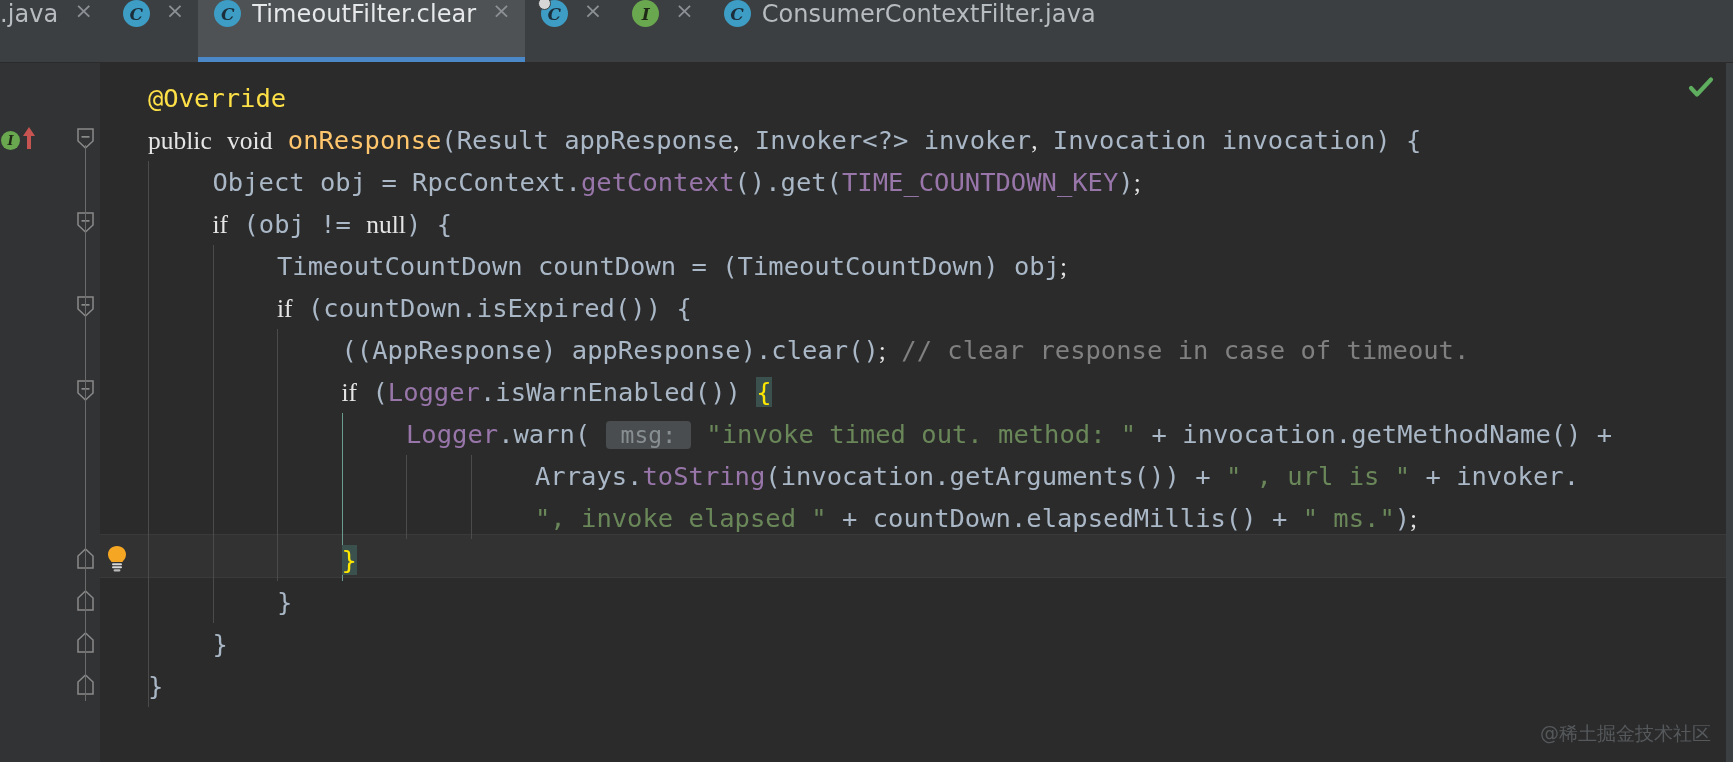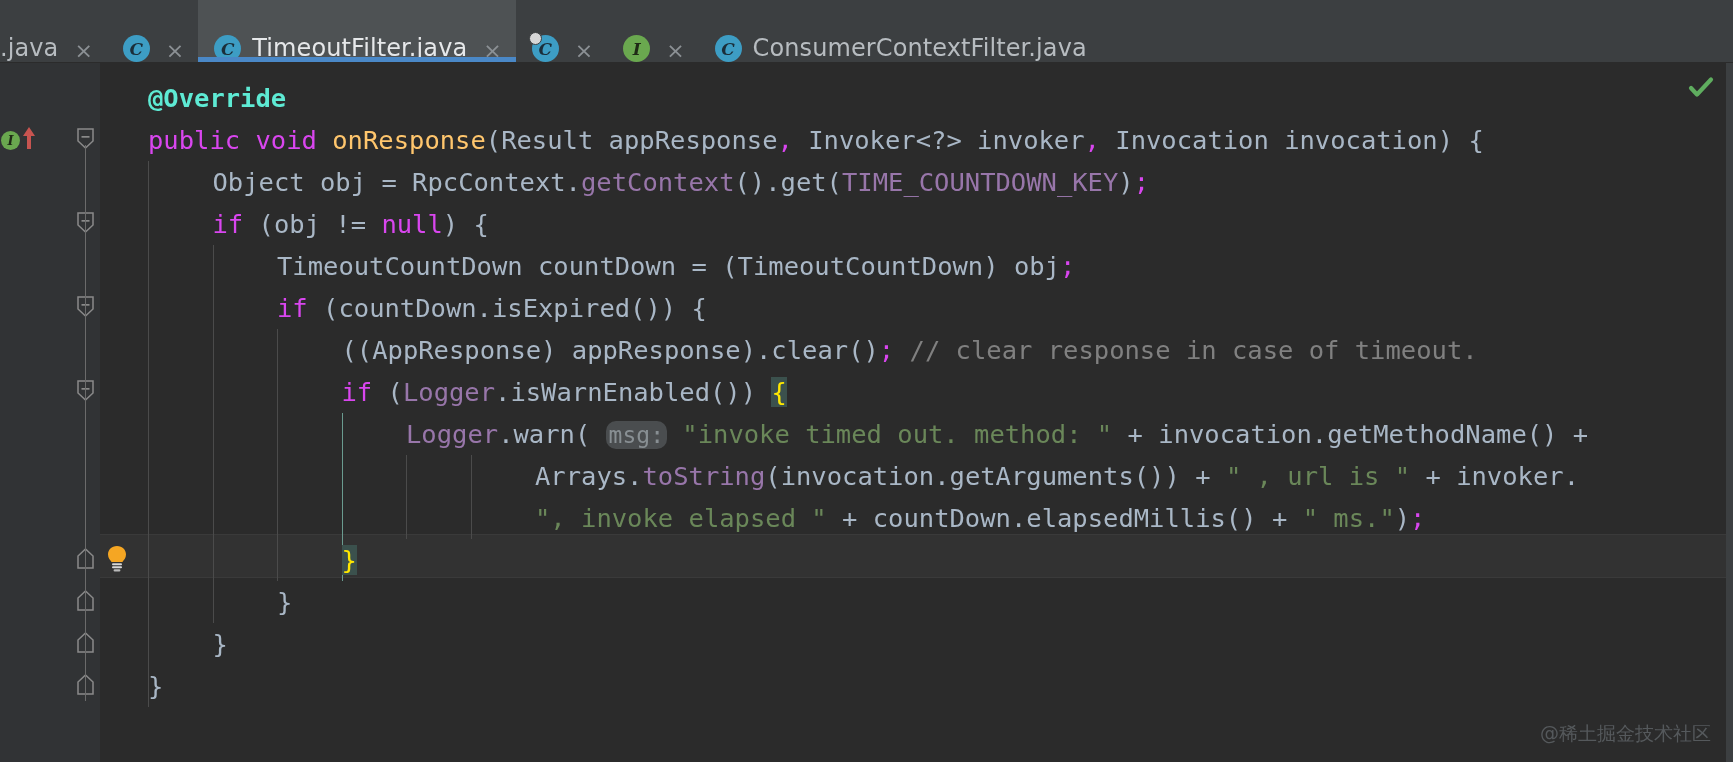--- a/index.html
+++ b/index.html
@@ -19,21 +19,21 @@
     position: relative;
     height: 62px;
     background: #3c3f41;
     display: flex;
     align-items: stretch;
     overflow: hidden;
     border-bottom: 1px solid #2b2b2b;
   }
   .tab {
     display: flex;
-    align-items: flex-end;
+    align-items: flex-start;
     gap: 11px;
     padding: 0 14px 0 16px;
     position: relative;
     font-family: "DejaVu Sans", sans-serif;
     font-size: 24px;
     color: #b7bcc0;
     white-space: nowrap;
     flex: 0 0 auto;
   }
   .tab.clipped-left { padding-left: 0; }
@@ -127,36 +127,36 @@
     color: #a9b7c6;
   }
   .line {
     position: absolute;
     left: 148px;
     height: 42px;
     white-space: pre;
   }
 
   
-  .kw   { color: #d946ef; }
-  .anno { color: #5eead4; font-weight: bold; }
+  .kw   { color: #e5e5e5; font-family: Liberation Serif, serif; }
+  .anno { color: #fde047; }
   .mth  { color: #ffc66d; }
   .id   { color: #a9b7c6; }
   .str  { color: #6a8759; }
   .cmt  { color: #808080; margin-top: 12px; }
   .stat { color: #9876aa; }
   .brace-hl {
     color: #ffe800;
     background: #3b514d;
   }
   .param-hint {
     color: #888f93;
     background: #4a4d4f;
-    border-radius: 10px;
-    padding: 1px 3px;
+    border-radius: 4px;
+    padding: 1px 15px;
     font-size: 23px;
   }
 
   
   .indent-guide {
     position: absolute;
     width: 1px;
     background: #4b4b4b;
   }
   .indent-guide.active { background: #6a9b8f; }
@@ -240,21 +240,21 @@
       <div class="tab clipped-left">
         <span class="tab-label">.java</span>
         <span class="tab-close">×</span>
       </div>
       <div class="tab">
         <span class="tab-icon cls">C</span>
         <span class="tab-close">×</span>
       </div>
       <div class="tab active">
         <span class="tab-icon cls">C</span>
-        <span class="tab-label">TimeoutFilter.java</span>
+        <span class="tab-label">TimeoutFilter.clear</span>
         <span class="tab-close">×</span>
       </div>
       <div class="tab">
         <span class="tab-icon cls">C<span class="mod-dot"></span></span>
         <span class="tab-close">×</span>
       </div>
       <div class="tab">
         <span class="tab-icon iface">I</span>
         <span class="tab-close">×</span>
       </div>

